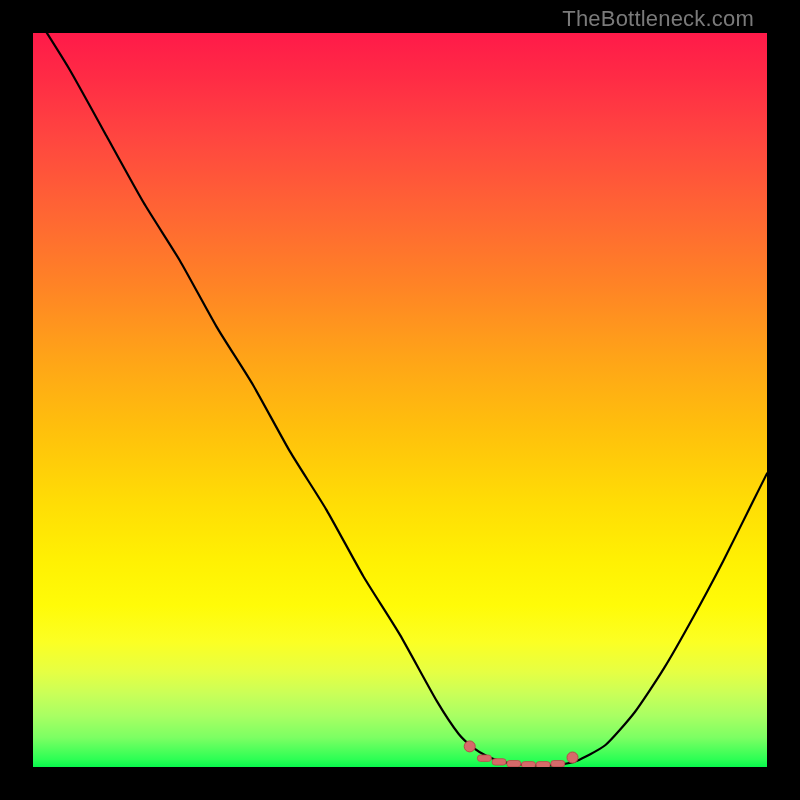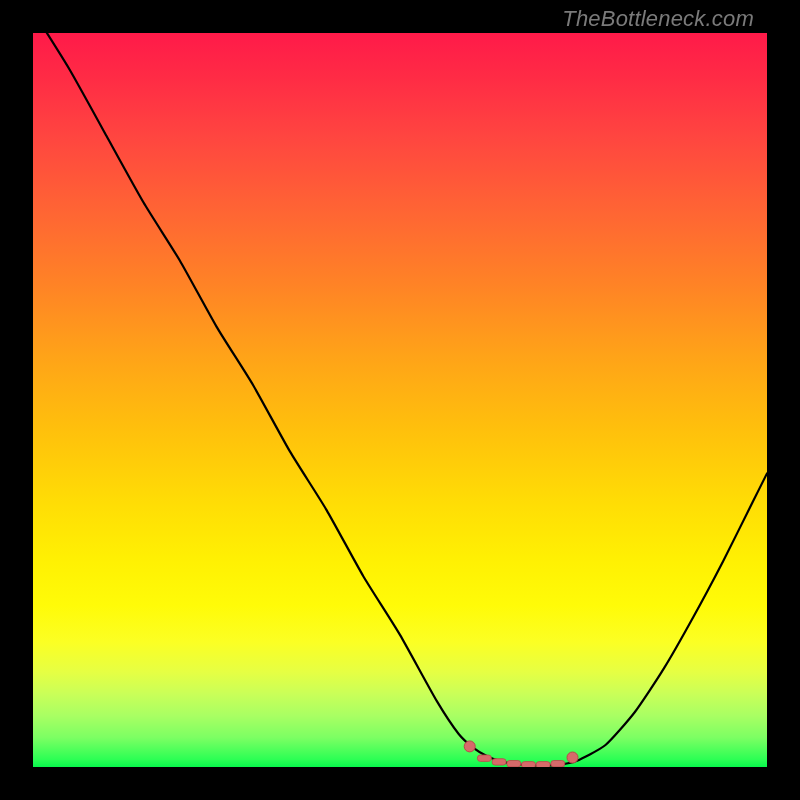--- a/index.html
+++ b/index.html
@@ -9,21 +9,20 @@
     height: 800px;
     background: #000;
     overflow: hidden;
     font-family: Arial, Helvetica, sans-serif;
   }
   .frame {
     position: absolute;
     left: 0; top: 0;
     width: 772px; height: 800px;
     background: #000;
-    font-style: italic;
   }
   .plot {
     position: absolute;
     left: 33px;
     top: 33px;
     width: 734px;
     height: 734px;
     overflow: hidden;
   }
   .gradient {

